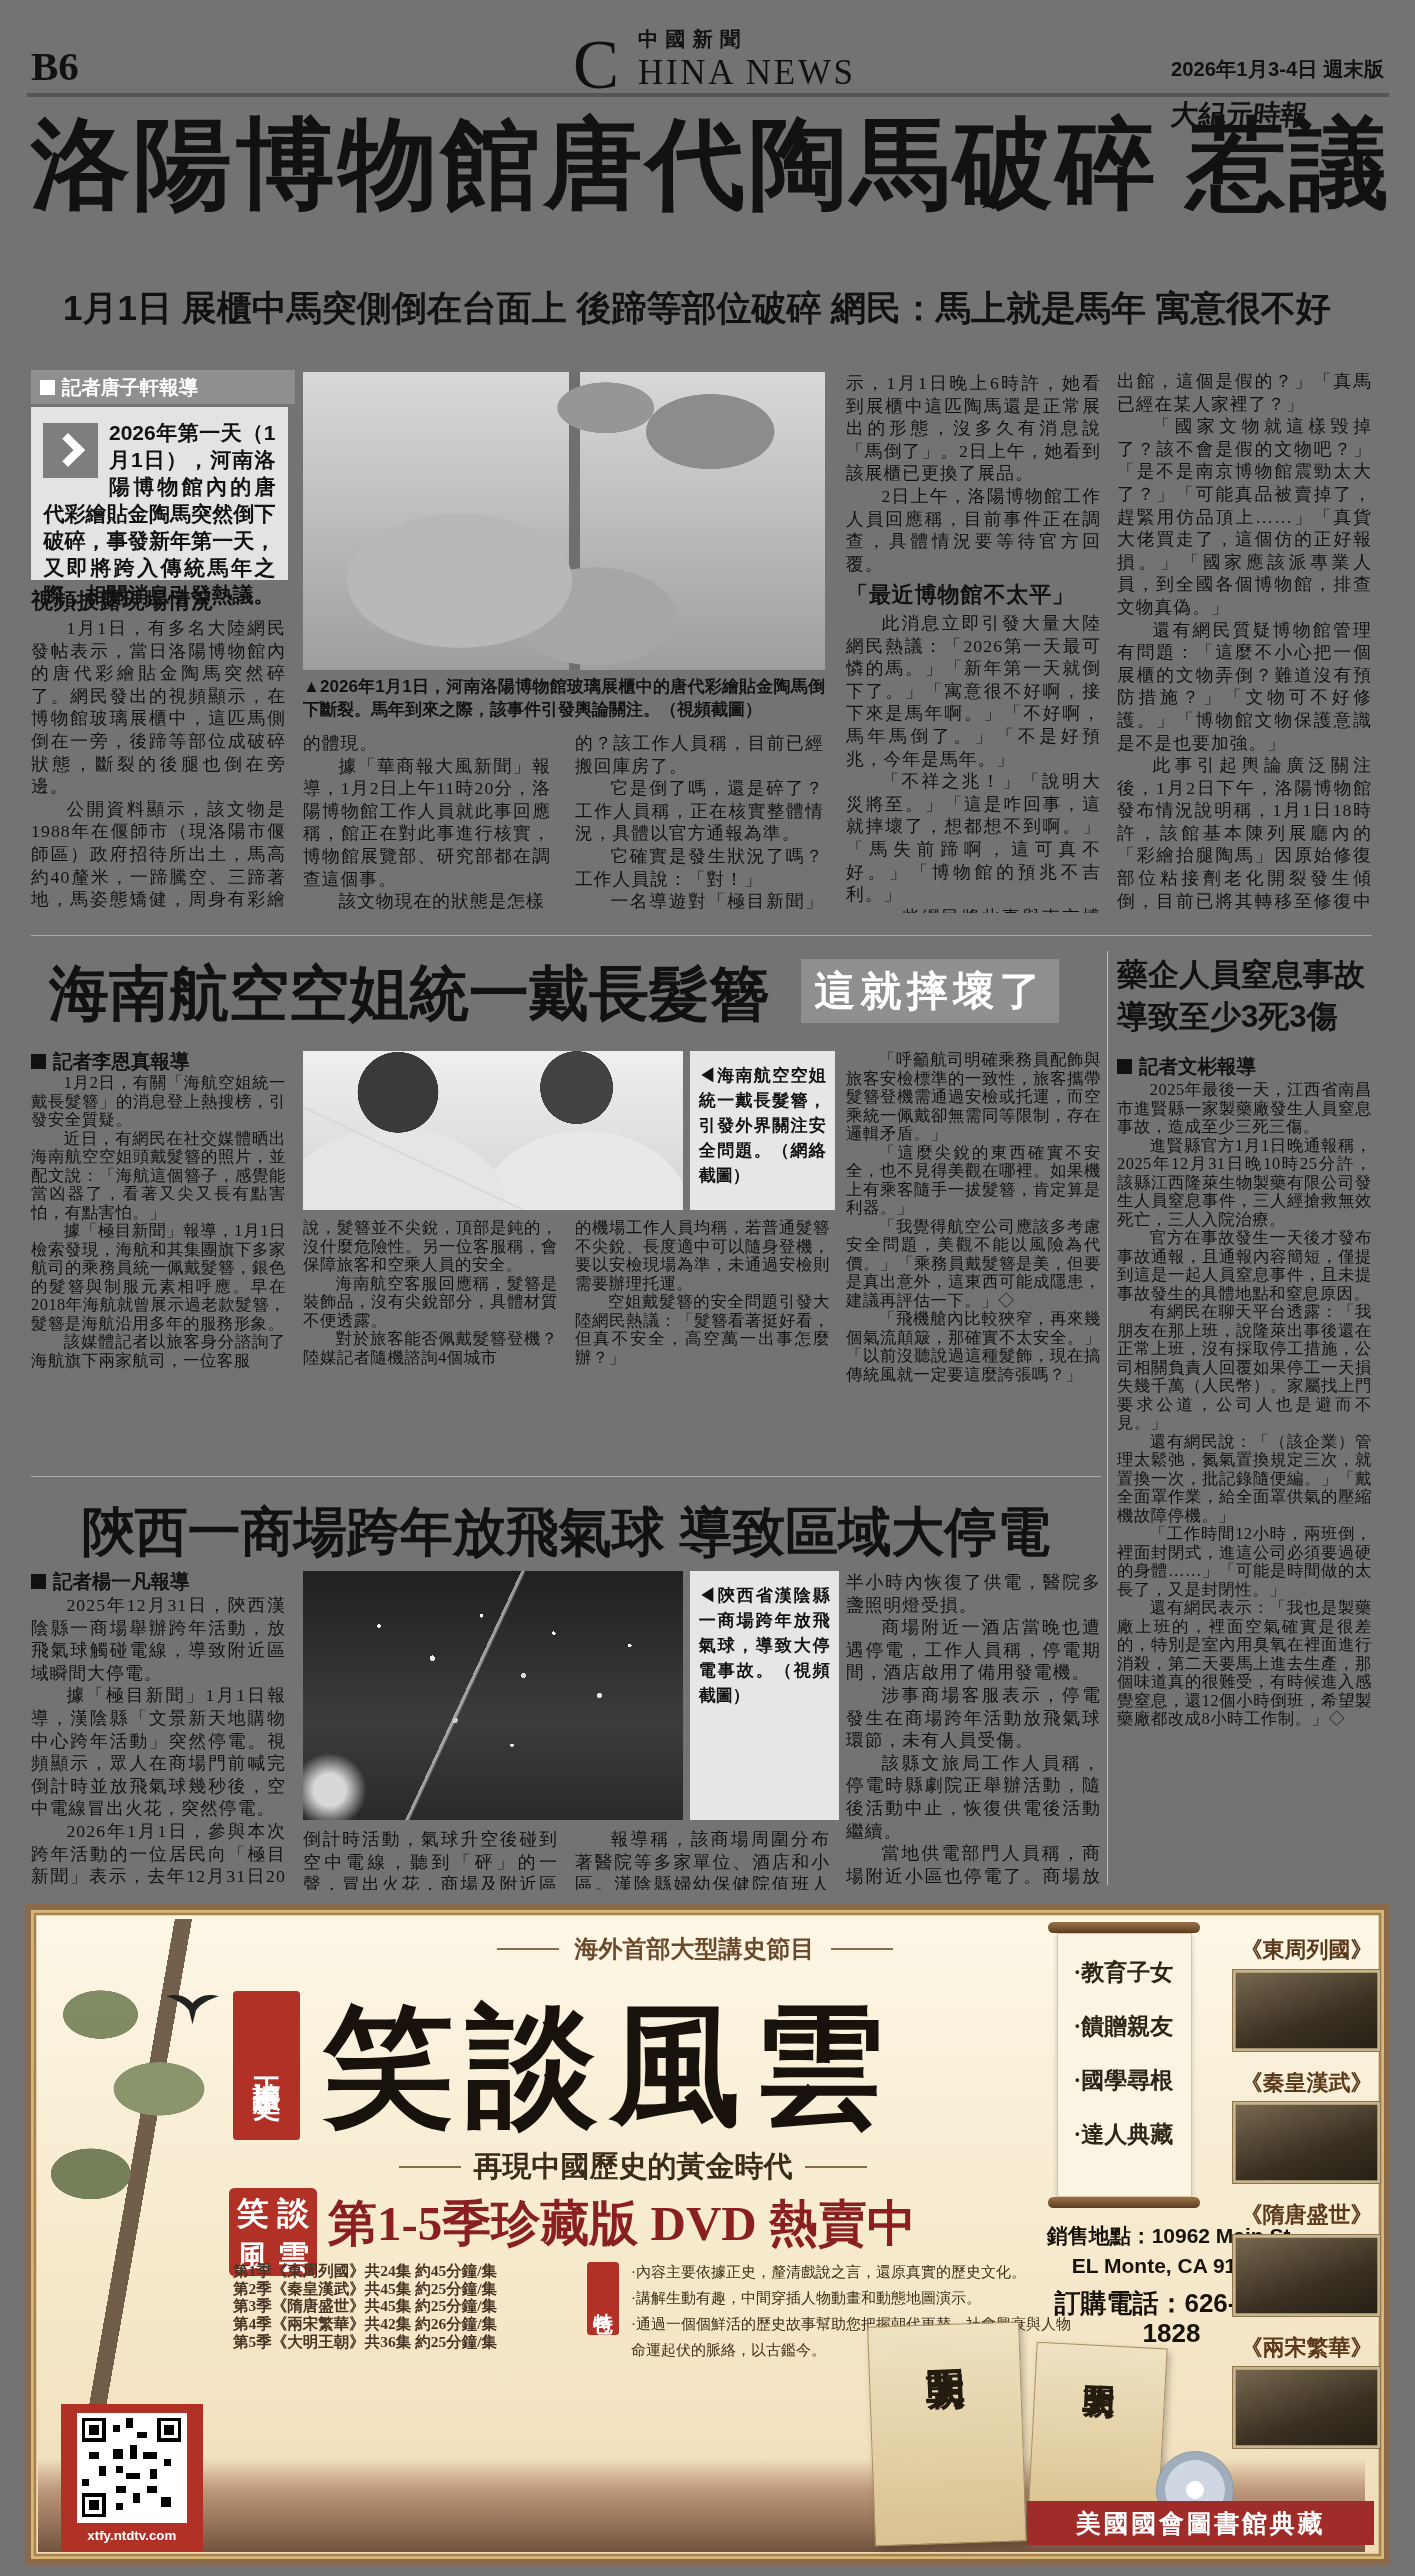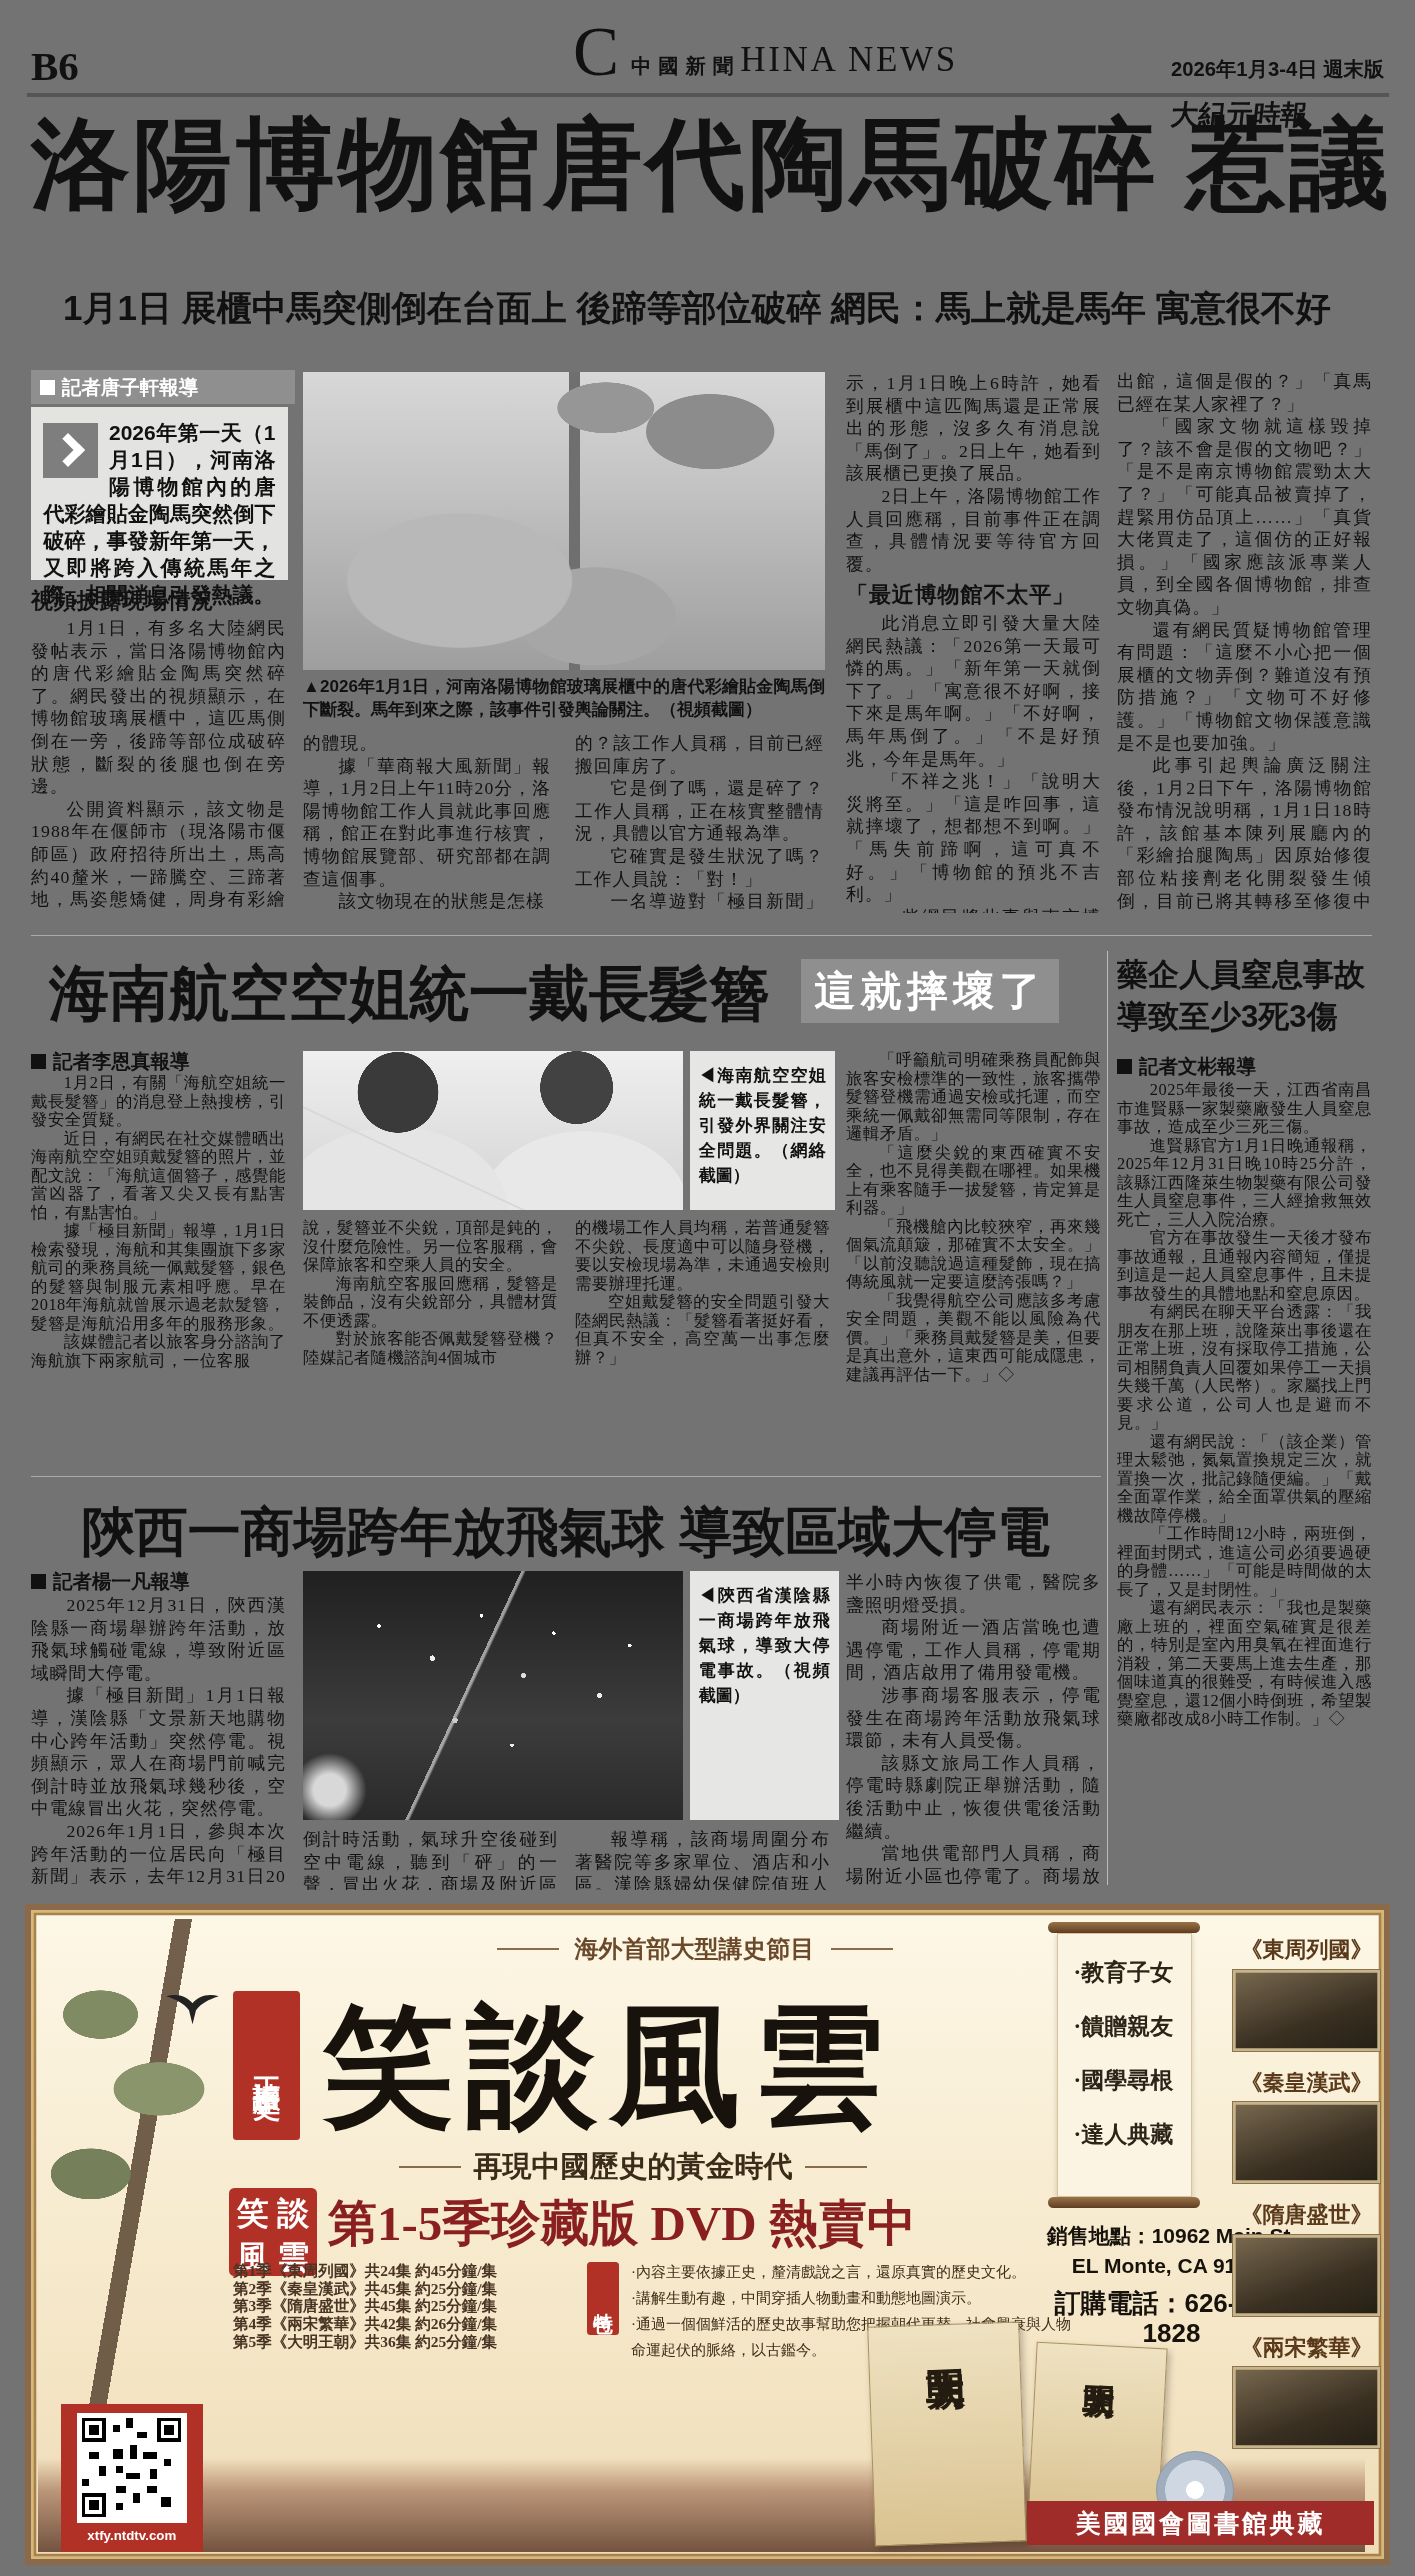--- a/index.html
+++ b/index.html
@@ -3,21 +3,21 @@
 <meta charset="utf-8">
 <style>
   html,body{margin:0;padding:0;background:#888;}
   .page{position:relative;width:1415px;height:2576px;margin:0 auto;background:#737373;
         font-family:"Liberation Serif",serif;color:#111;overflow:hidden;}
   .abs{position:absolute;}
   
   .mh-page{font-size:41px;font-weight:700;font-family:"Liberation Serif",serif;}
   .mh-logo{display:flex;align-items:flex-end;}
   .mh-c{font-size:69px;line-height:0.8;font-family:"Liberation Serif",serif;}
-  .mh-stack{display:flex;flex-direction:row;margin-left:12px;align-items:flex-end;}
+  .mh-stack{display:flex;flex-direction:column;margin-left:19px;}
   .mh-cn{font-size:20.3px;letter-spacing:7px;font-weight:700;font-family:"Liberation Sans",sans-serif;}
   .mh-en{font-size:35px;letter-spacing:2.7px;font-family:"Liberation Serif",serif;}
   .mh-right{display:flex;align-items:baseline;gap:14px;flex-direction:column;}
   .mh-date{font-size:20.3px;font-weight:700;font-family:"Liberation Sans",sans-serif;}
   .mh-paper{font-size:27.4px;font-weight:900;transform:skewX(-6deg);font-family:"Liberation Serif",serif;}
   .rule{background:#555;}
   
   .h1-main{font-size:99px;font-weight:900;letter-spacing:3.5px;line-height:1.05;white-space:nowrap;font-family:"Liberation Serif",serif;}
   .h1-sub{font-size:35px;font-weight:900;white-space:nowrap;font-family:"Liberation Sans",sans-serif;}
   .h2-main{font-size:60px;font-weight:900;white-space:nowrap;font-family:"Liberation Sans",sans-serif;}
@@ -200,22 +200,22 @@
     <p class="ind">海南航空客服回應稱，髮簪是裝飾品，沒有尖銳部分，具體材質不便透露。</p>
     <p class="ind">對於旅客能否佩戴髮簪登機？陸媒記者隨機諮詢4個城市</p>
   </div>
   <div class="abs col tight2" style="left:575px;top:1219px;width:255px;height:165px;">
     <p>的機場工作人員均稱，若普通髮簪不尖銳、長度適中可以隨身登機，要以安檢現場為準，未通過安檢則需要辦理托運。</p>
     <p class="ind">空姐戴髮簪的安全問題引發大陸網民熱議：「髮簪看著挺好看，但真不安全，高空萬一出事怎麼辦？」</p>
   </div>
   <div class="abs col tight2" style="left:846px;top:1051px;width:255px;height:333px;">
     <p class="ind">「呼籲航司明確乘務員配飾與旅客安檢標準的一致性，旅客攜帶髮簪登機需通過安檢或托運，而空乘統一佩戴卻無需同等限制，存在邏輯矛盾。」</p>
     <p class="ind">「這麼尖銳的東西確實不安全，也不見得美觀在哪裡。如果機上有乘客隨手一拔髮簪，肯定算是利器。」</p>
+    <p class="ind">「我覺得航空公司應該多考慮安全問題，美觀不能以風險為代價。」「乘務員戴髮簪是美，但要是真出意外，這東西可能成隱患，建議再評估一下。」◇</p>
     <p class="ind">「飛機艙內比較狹窄，再來幾個氣流顛簸，那確實不太安全。」「以前沒聽說過這種髮飾，現在搞傳統風就一定要這麼誇張嗎？」</p>
-    <p class="ind">「我覺得航空公司應該多考慮安全問題，美觀不能以風險為代價。」「乘務員戴髮簪是美，但要是真出意外，這東西可能成隱患，建議再評估一下。」◇</p>
   </div>
 
   <div class="abs h3-main" style="left:1117px;top:954px;width:255px;">
     <span style="display:block;">藥企人員窒息事故</span>
     <span style="display:block;">導致至少3死3傷</span>
   </div>
   <div class="abs byline" style="left:1117px;top:1053px;">
     <span class="sq"></span>
     <span>記者文彬報導</span>
   </div>

